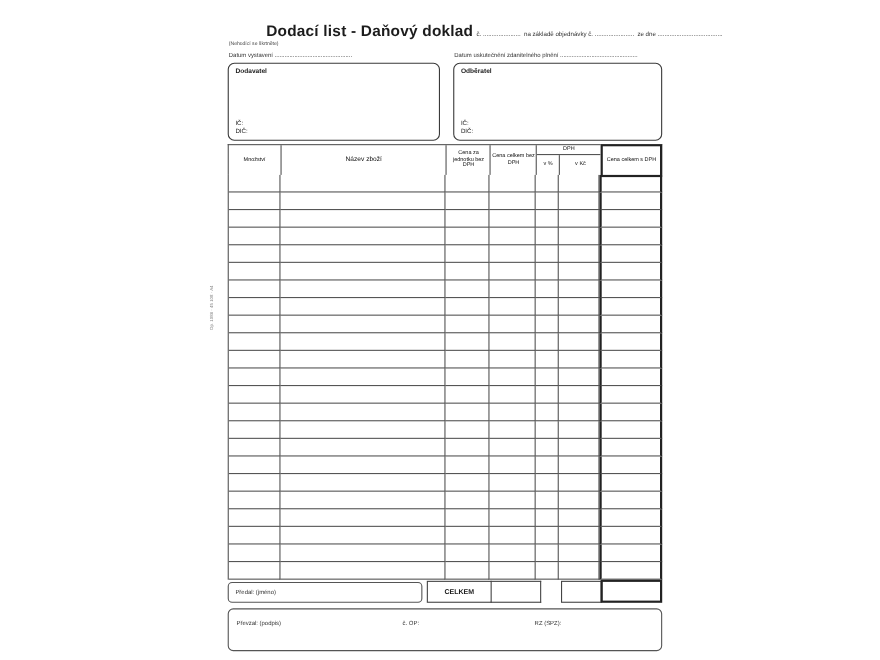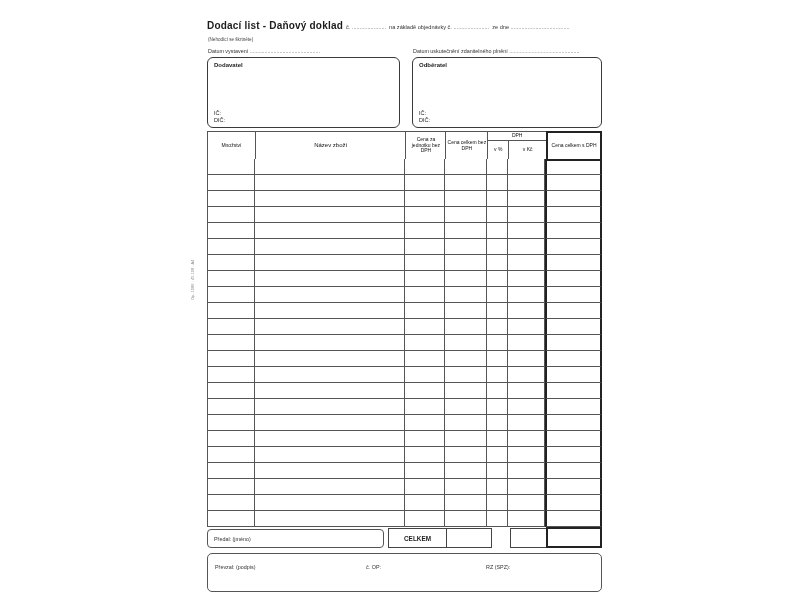--- a/index.html
+++ b/index.html
@@ -3,21 +3,21 @@
 <meta charset="utf-8">
 <style>
   * { margin:0; padding:0; box-sizing:border-box; }
   html,body { background:#ffffff; }
   body { font-family:"Liberation Sans", sans-serif; color:#1c1c1c; }
   .page { position:relative; width:800px; height:600px; background:#ffffff; overflow:hidden; }
   .form { position:absolute; left:207px; top:0; width:395px; height:600px; }
 
   
   .title-row { position:absolute; left:0; top:20px; width:395px; display:flex; align-items:baseline; white-space:nowrap; }
-  .title { font-size:10px; font-weight:bold; letter-spacing:.2px; }
+  .title { font-size:14px; font-weight:bold; letter-spacing:.2px;margin-left:35px; }
   .title-suffix { font-size:5.6px; color:#333; margin-left:3px; }
   .note { position:absolute; left:1px; top:37px; font-size:4.6px; color:#444; }
 
   
   .dates { position:absolute; left:0; top:48px; width:395px; font-size:5.4px; color:#333; }
   .date-issue { position:absolute; left:1px; top:0; }
   .date-taxable { position:absolute; left:206px; top:0; }
 
   
   .party { position:absolute; top:57px; height:71px; border:1.4px solid #3a3a3a; border-radius:6px; background:#fff; }

